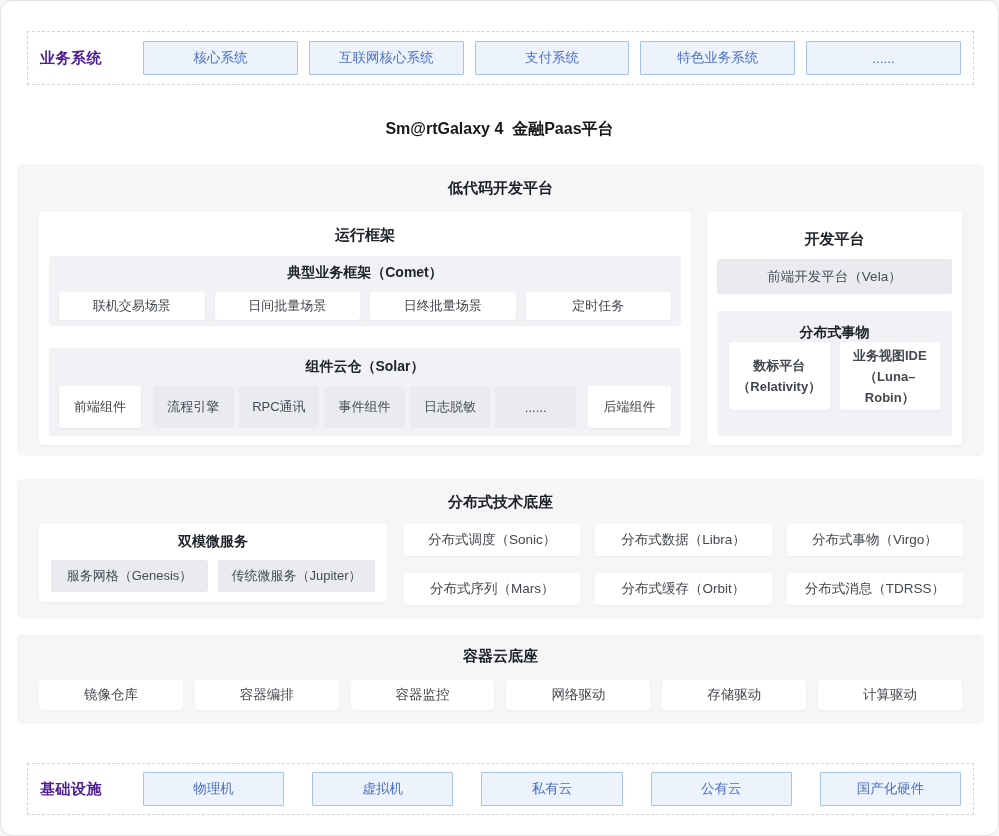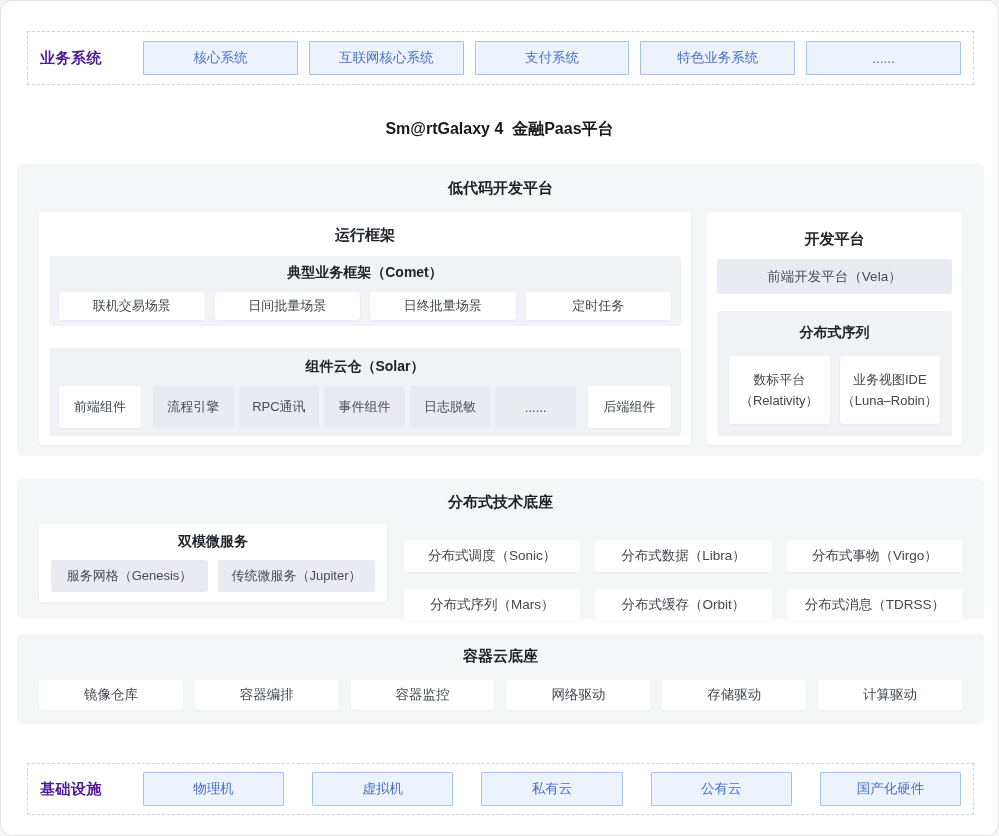--- a/index.html
+++ b/index.html
@@ -114,22 +114,22 @@
           <div class="white-card" style="flex:0 0 83px;margin-left:7px;">后端组件</div>
         </div>
       </div>
     </div>
 
     <div class="abs white-box" style="left:690px;top:48px;width:255px;height:233px;">
       <div class="sub-title" style="top:18px;font-size:15px;">开发平台</div>
       <div class="abs gray-card" style="left:10px;top:47px;width:235px;height:35px;font-size:13.5px;">前端开发平台（Vela）</div>
 
       <div class="abs inner-gray" style="left:10px;top:99px;width:235px;height:125px;">
-        <div class="sub-title" style="top:13px;">分布式序列</div>
-        <div class="abs card-row" style="left:12px;top:45px;width:211px;height:68px;gap:10px;">
+        <div class="sub-title" style="top:13px;">分布式事物</div>
+        <div class="abs card-row" style="left:12px;top:31px;width:211px;height:68px;gap:10px;font-weight:bold;">
           <div class="white-card two-line" style="flex:1;">
             <span>数标平台</span>
             <span>（Relativity）</span>
           </div>
           <div class="white-card two-line" style="flex:1;">
             <span>业务视图IDE</span>
             <span>（Luna–Robin）</span>
           </div>
         </div>
       </div>
@@ -140,21 +140,21 @@
     <div class="panel-title" style="top:14px;">分布式技术底座</div>
 
     <div class="abs white-box" style="left:22px;top:45px;width:348px;height:78px;">
       <div class="sub-title" style="top:9px;">双模微服务</div>
       <div class="abs card-row" style="left:12px;top:36px;width:324px;height:32px;gap:10px;">
         <div class="gray-card" style="flex:1;">服务网格（Genesis）</div>
         <div class="gray-card" style="flex:1;">传统微服务（Jupiter）</div>
       </div>
     </div>
 
-    <div class="abs grid-3x2" style="left:387px;top:61px;width:559px;">
+    <div class="abs grid-3x2" style="left:387px;top:45px;width:559px;">
       <div class="white-card">分布式调度（Sonic）</div>
       <div class="white-card">分布式数据（Libra）</div>
       <div class="white-card">分布式事物（Virgo）</div>
       <div class="white-card">分布式序列（Mars）</div>
       <div class="white-card">分布式缓存（Orbit）</div>
       <div class="white-card">分布式消息（TDRSS）</div>
     </div>
   </div>
 
   <div class="abs panel" style="left:16px;top:633px;width:967px;height:90px;">

